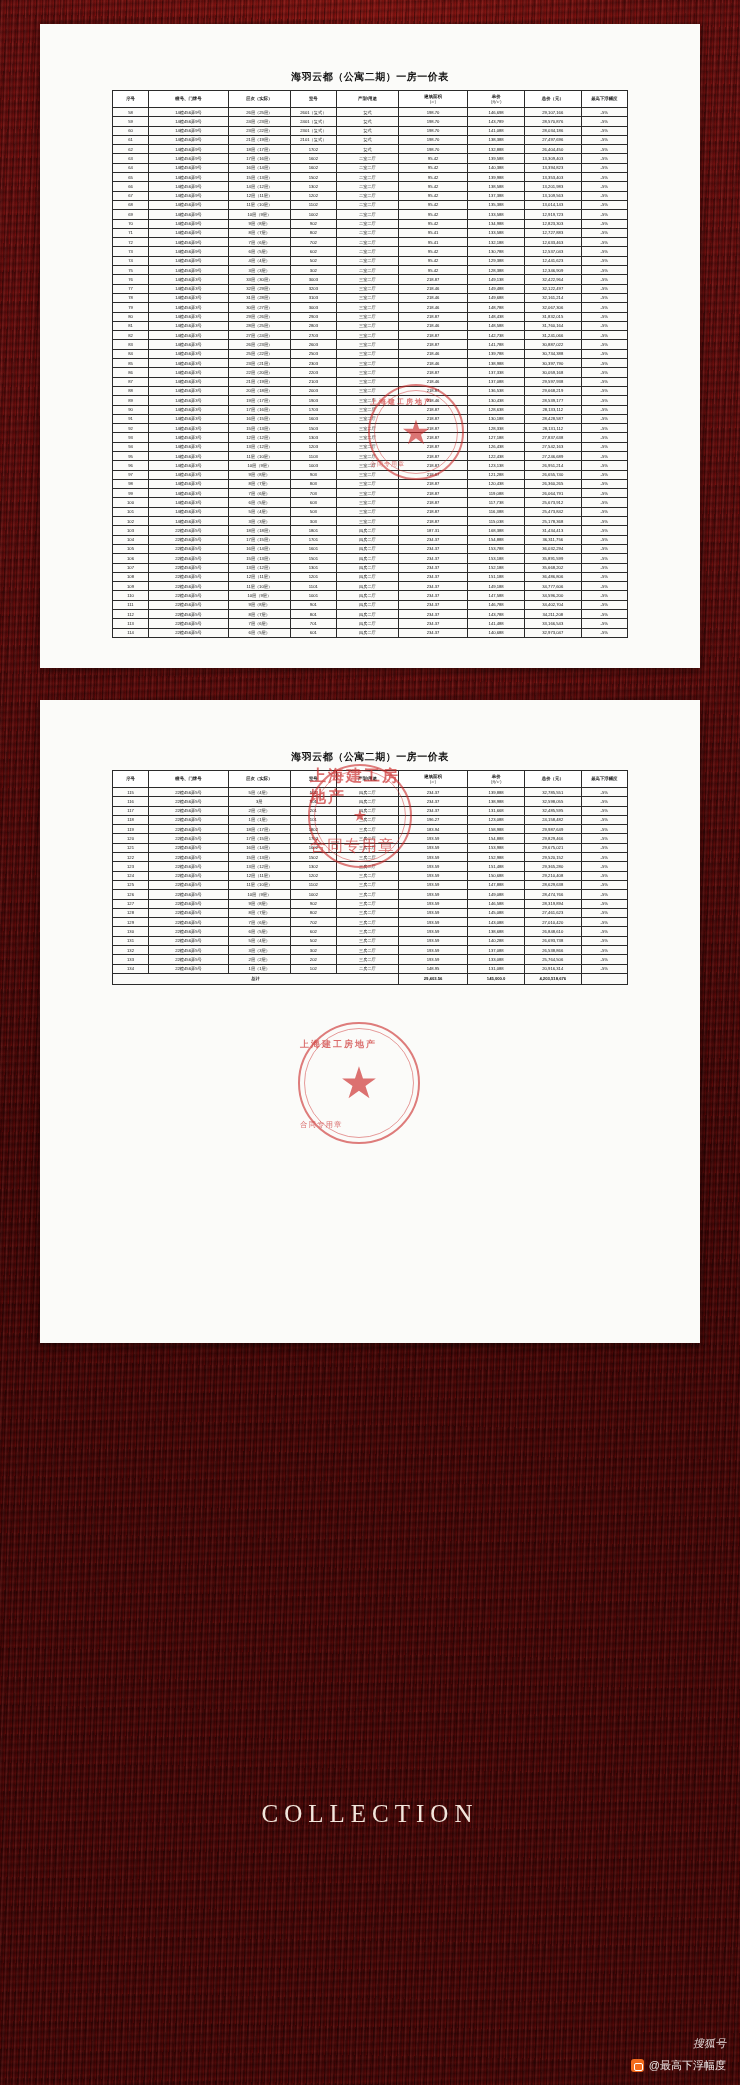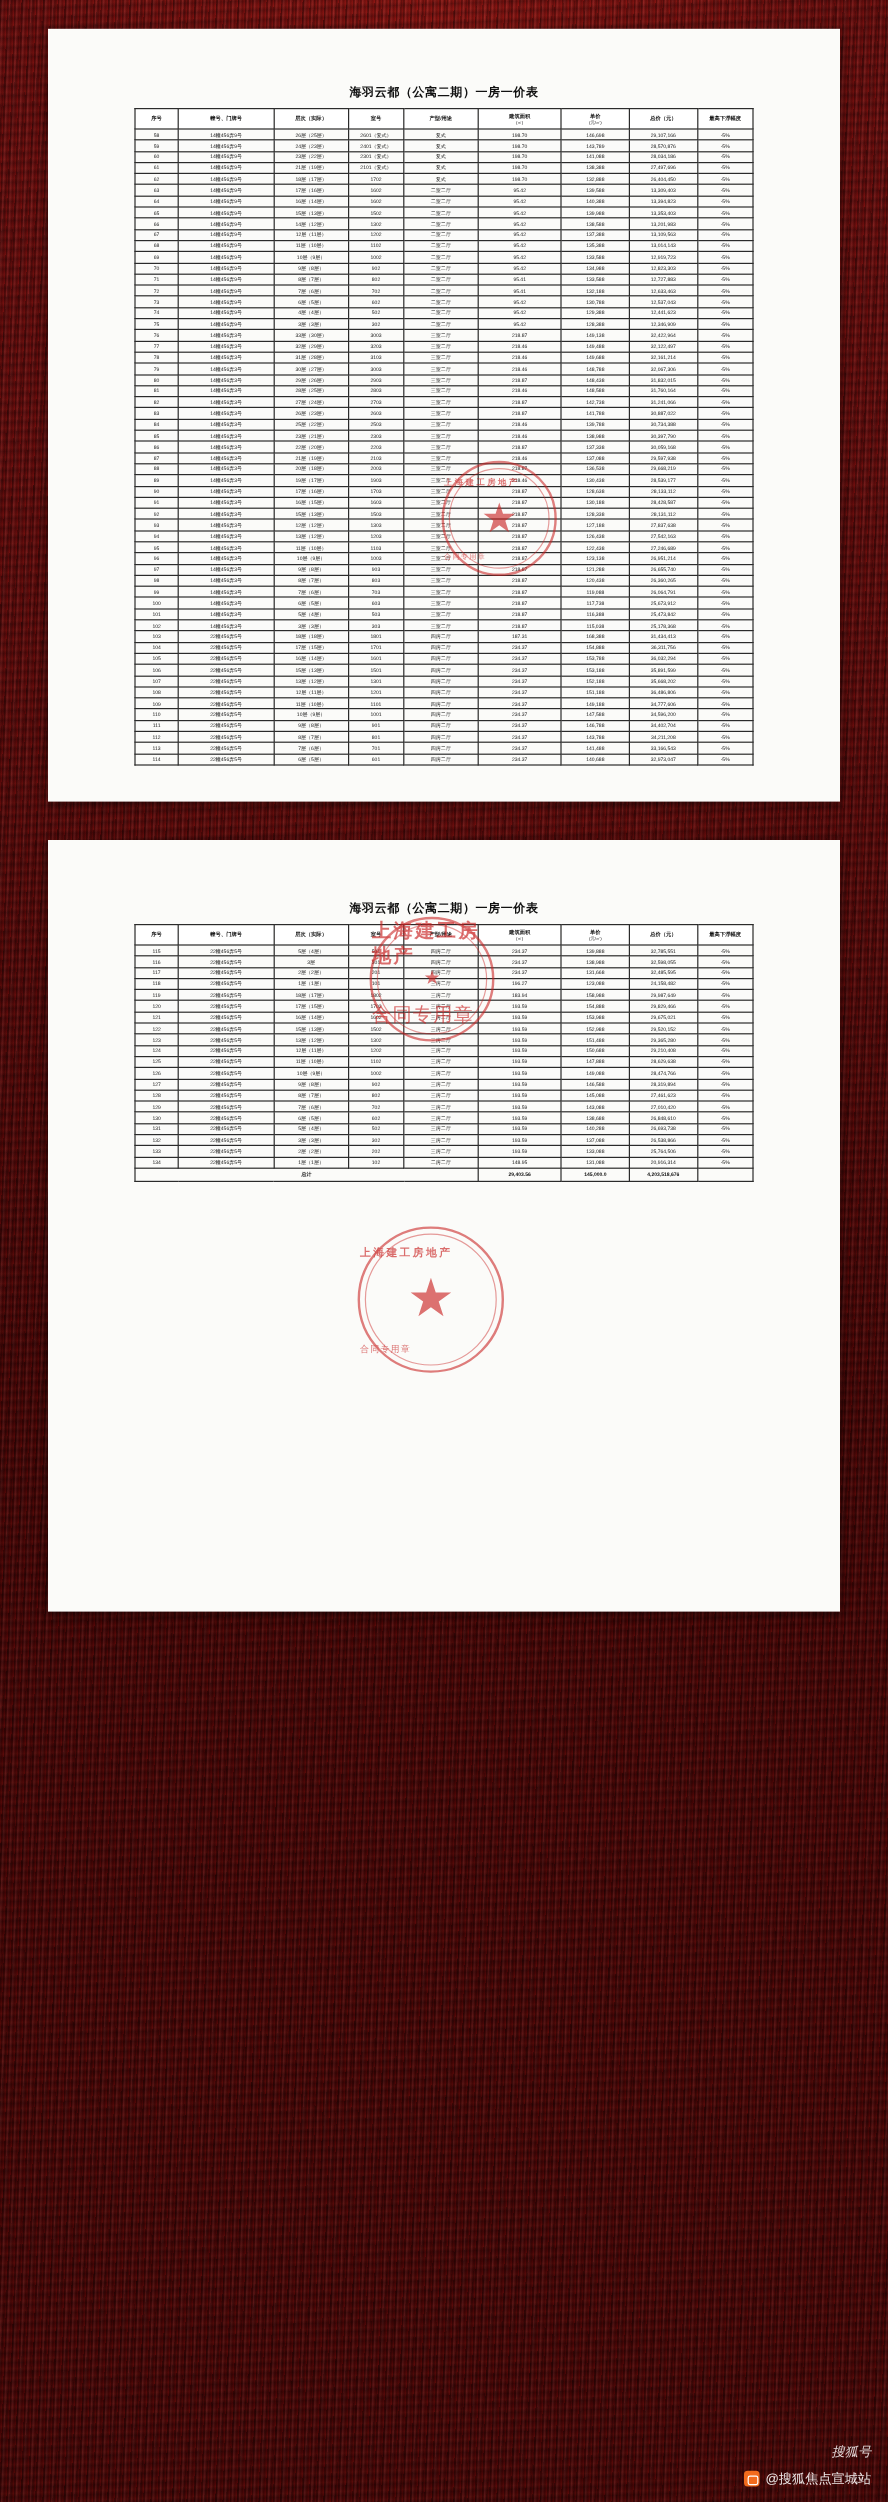--- a/index.html
+++ b/index.html
@@ -1062,19 +1062,20 @@
   </div>
   <div class="seal" id="seal-p2">
     <div class="inner"></div>
     <div class="arc">上海建工房地产</div>
     <div class="star">★</div>
     <div class="btm">合同专用章</div>
   </div>
 </div>
 
 <div id="brand">
+  <div class="l2">COLLECTION</div>
 </div>
 
 <div id="wm">搜狐号</div>
 <div id="wm2">
   <span class="sohu-logo"></span>
-  <span>@搜狐焦点宣城站</span>
+  <span>@最高下浮幅度</span>
 </div>
 
 </body></html>

